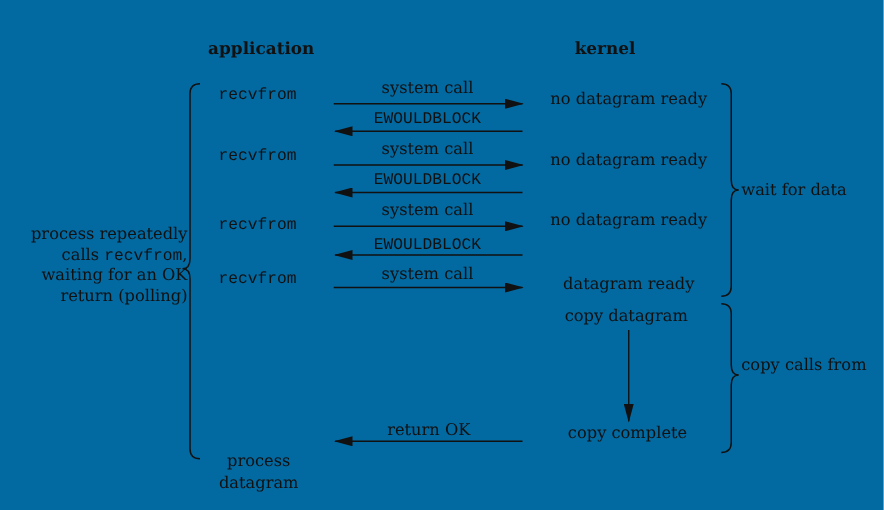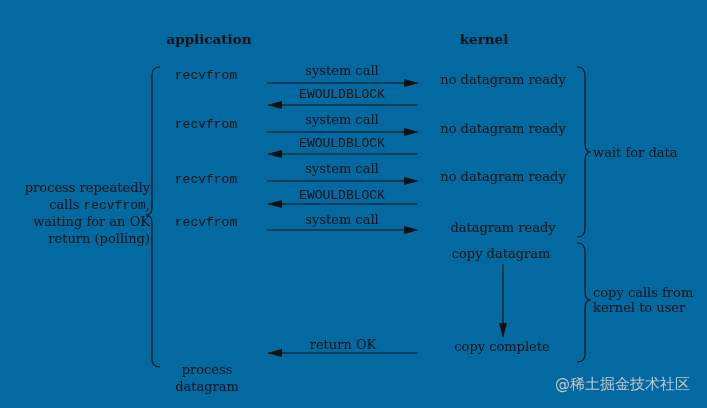--- a/index.html
+++ b/index.html
@@ -105,29 +105,27 @@
   <div class="lbl mono ctr" style="left:206px; top:215px;">recvfrom</div>
   <div class="lbl ctr" style="left:342px; top:212px;">system call</div>
   <div class="lbl ctr" style="left:503px; top:220px;">datagram ready</div>
 
   <div class="lbl ctr" style="left:501px; top:246px;">copy datagram</div>
   <div class="lbl ctr" style="left:502px; top:339px;">copy complete</div>
   <div class="lbl ctr" style="left:343px; top:337px;">return OK</div>
 
   <div class="lbl brace-lbl" style="left:593px; top:145px;">wait for data</div>
   <div class="lbl brace-lbl" style="left:593px; top:285px;">copy calls from</div>
-  <div class="lbl brace-lbl" style="left:593px; top:300px;">kernel to user</div>
 
   <div class="note">
     <div>process repeatedly</div>
     <div><span>calls </span><span class="mono">recvfrom</span><span>,</span></div>
     <div>waiting for an OK</div>
     <div>return (polling)</div>
   </div>
 
   <div class="bottom-note">
     <div>process</div>
     <div>datagram</div>
   </div>
 
-  <div class="watermark">@稀土掘金技术社区</div>
 
 </div>
 
 </body></html>

